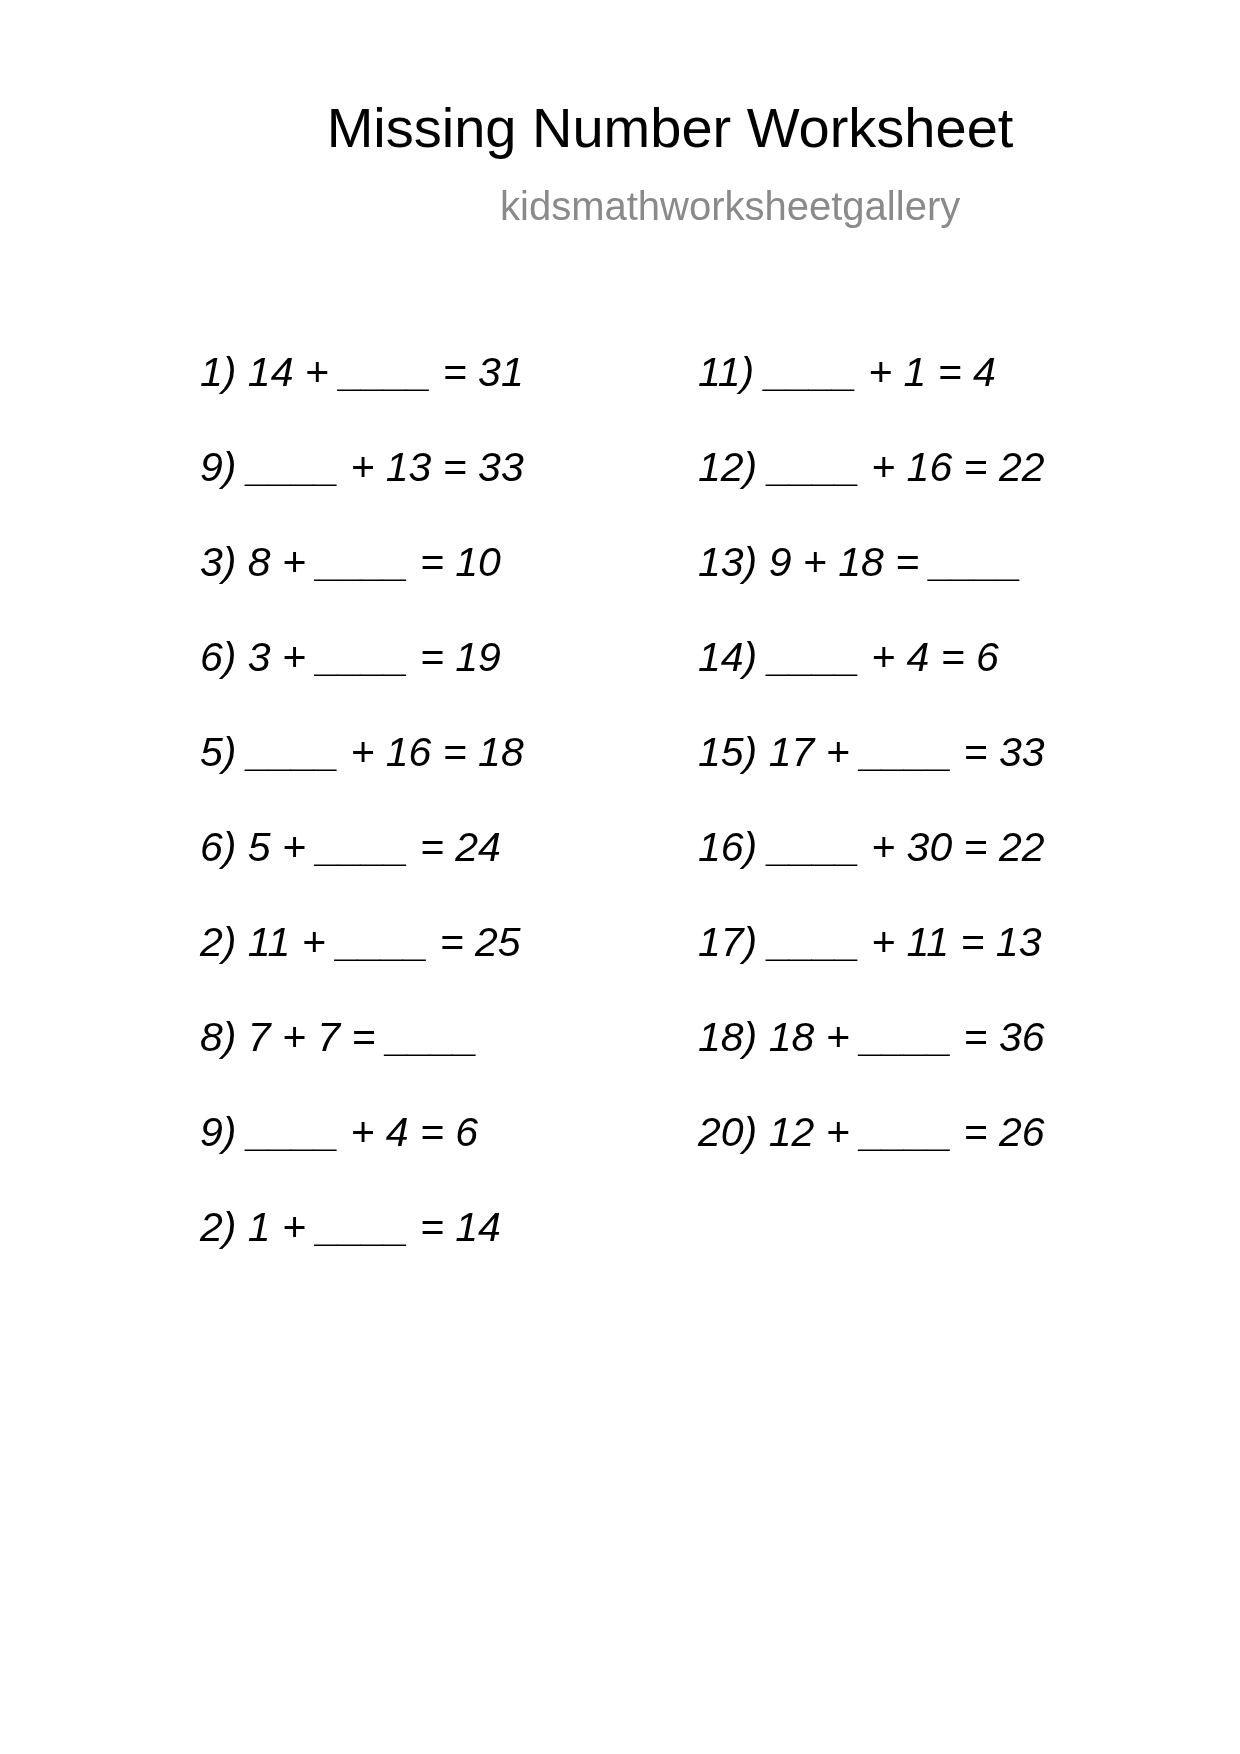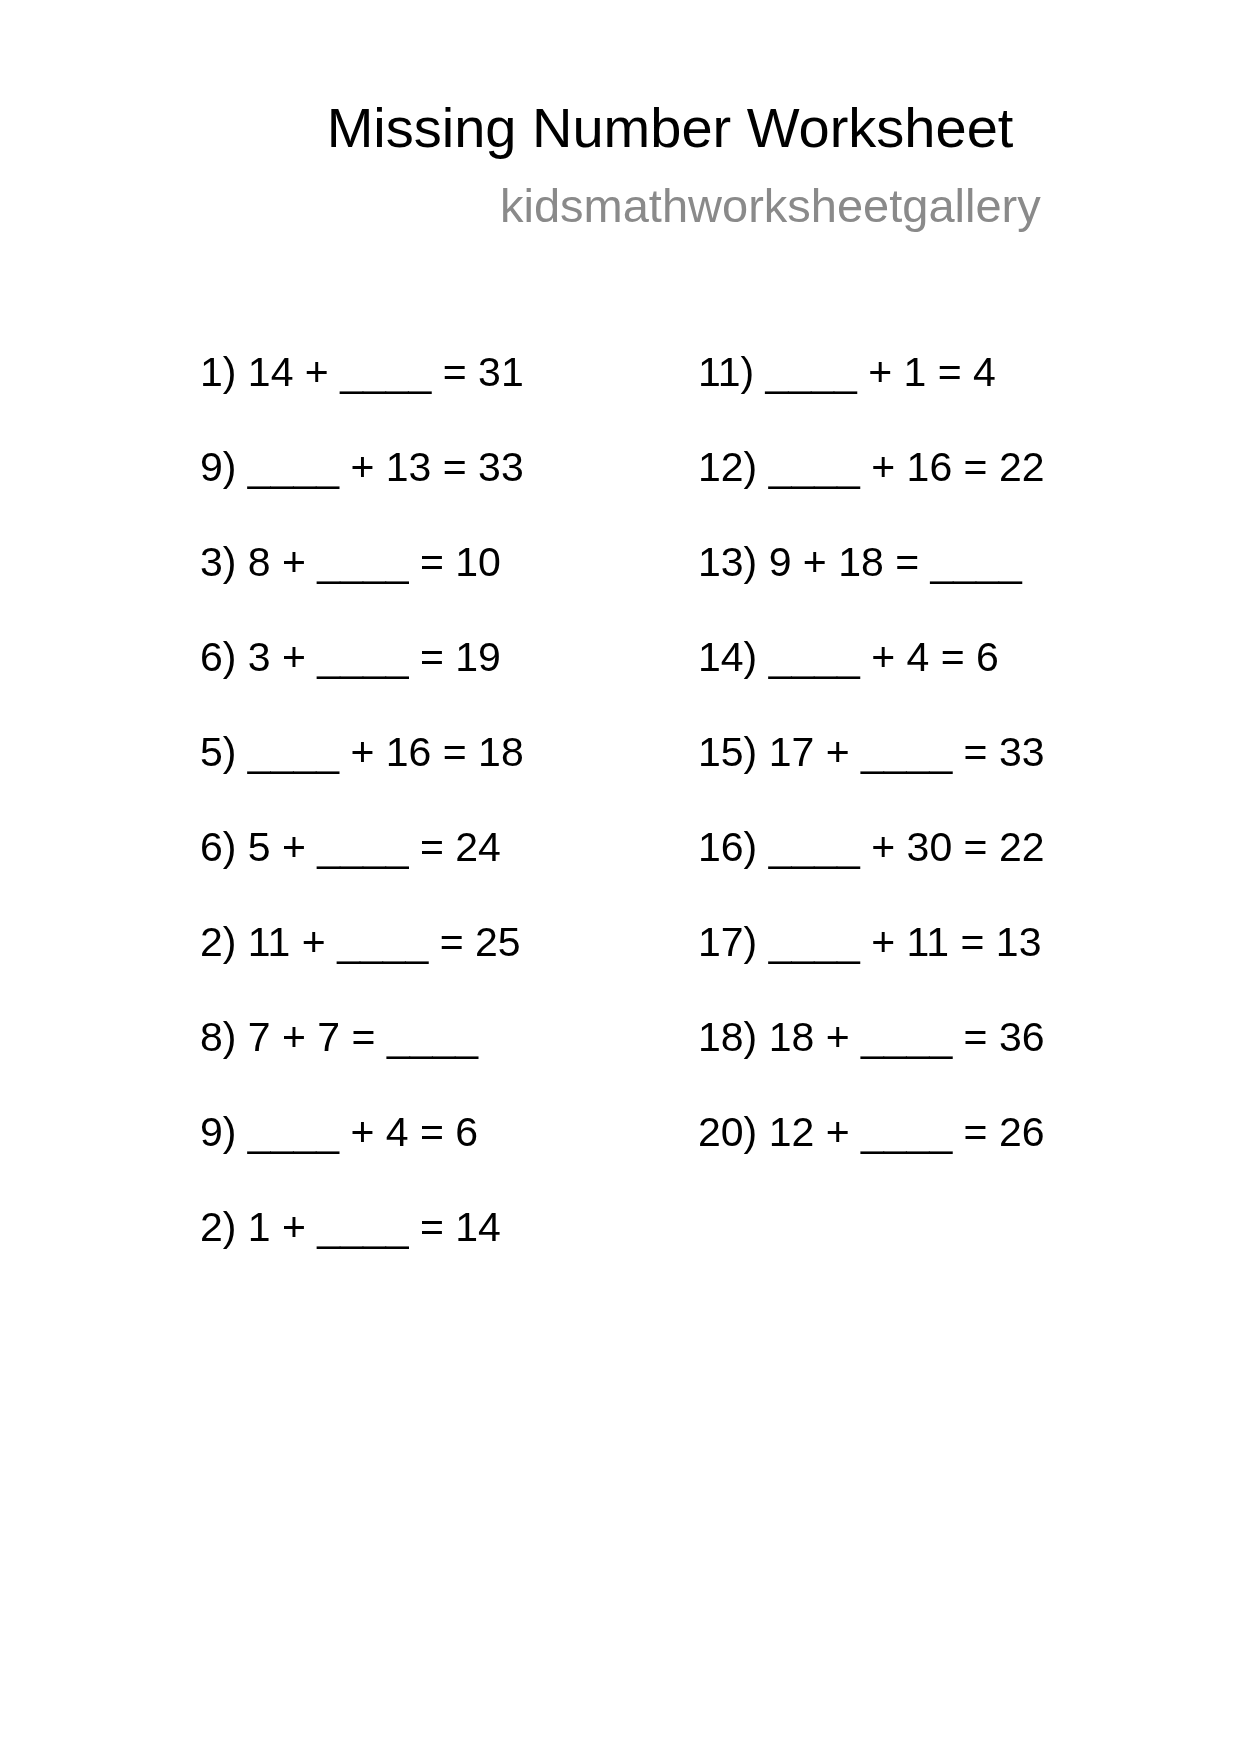--- a/index.html
+++ b/index.html
@@ -24,37 +24,38 @@
       font-size: 56px;
       line-height: 64px;
       font-weight: normal;
       margin: 0;
       white-space: nowrap;
     }
     .subtitle {
       position: absolute;
       left: 500px;
       top: 182px;
-      font-size: 47px;
+      font-size: 40px;
       line-height: 48px;
       color: #8a8a8a;
       white-space: nowrap;
     }
     .column {
       position: absolute;
       top: 348px;
     }
     .col-left { left: 200px; }
     .col-right { left: 698px; }
     .problem {
       position: absolute;
       left: 0;
       font-size: 41px;
       line-height: 48px;
       white-space: pre;
+      font-style: italic;
     }
   </style>
 </head>
 <body>
 
 <h1 class="title">Missing Number Worksheet</h1>
 <div class="subtitle">kidsmathworksheetgallery</div>
 
 <div class="column col-left">
   <div class="problem" style="top:0px">1) 14 + ____ = 31</div>

